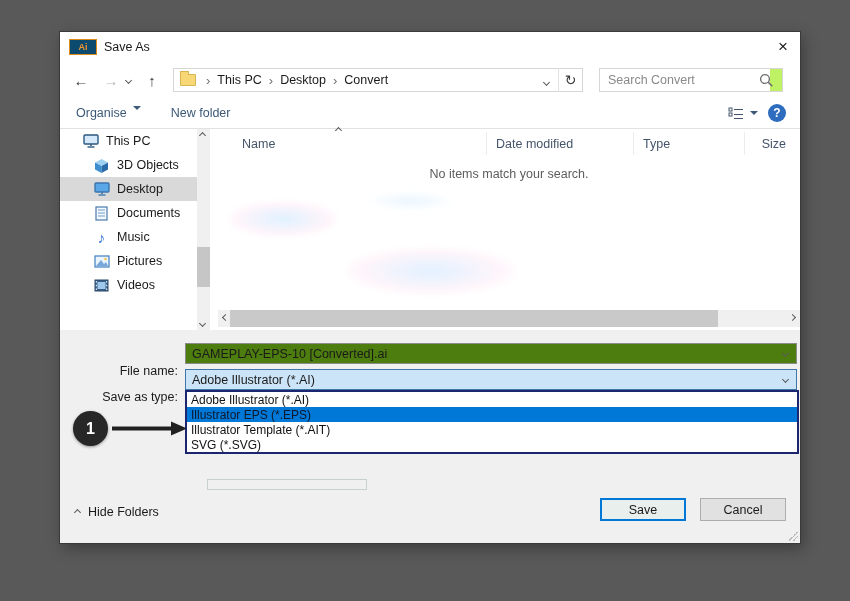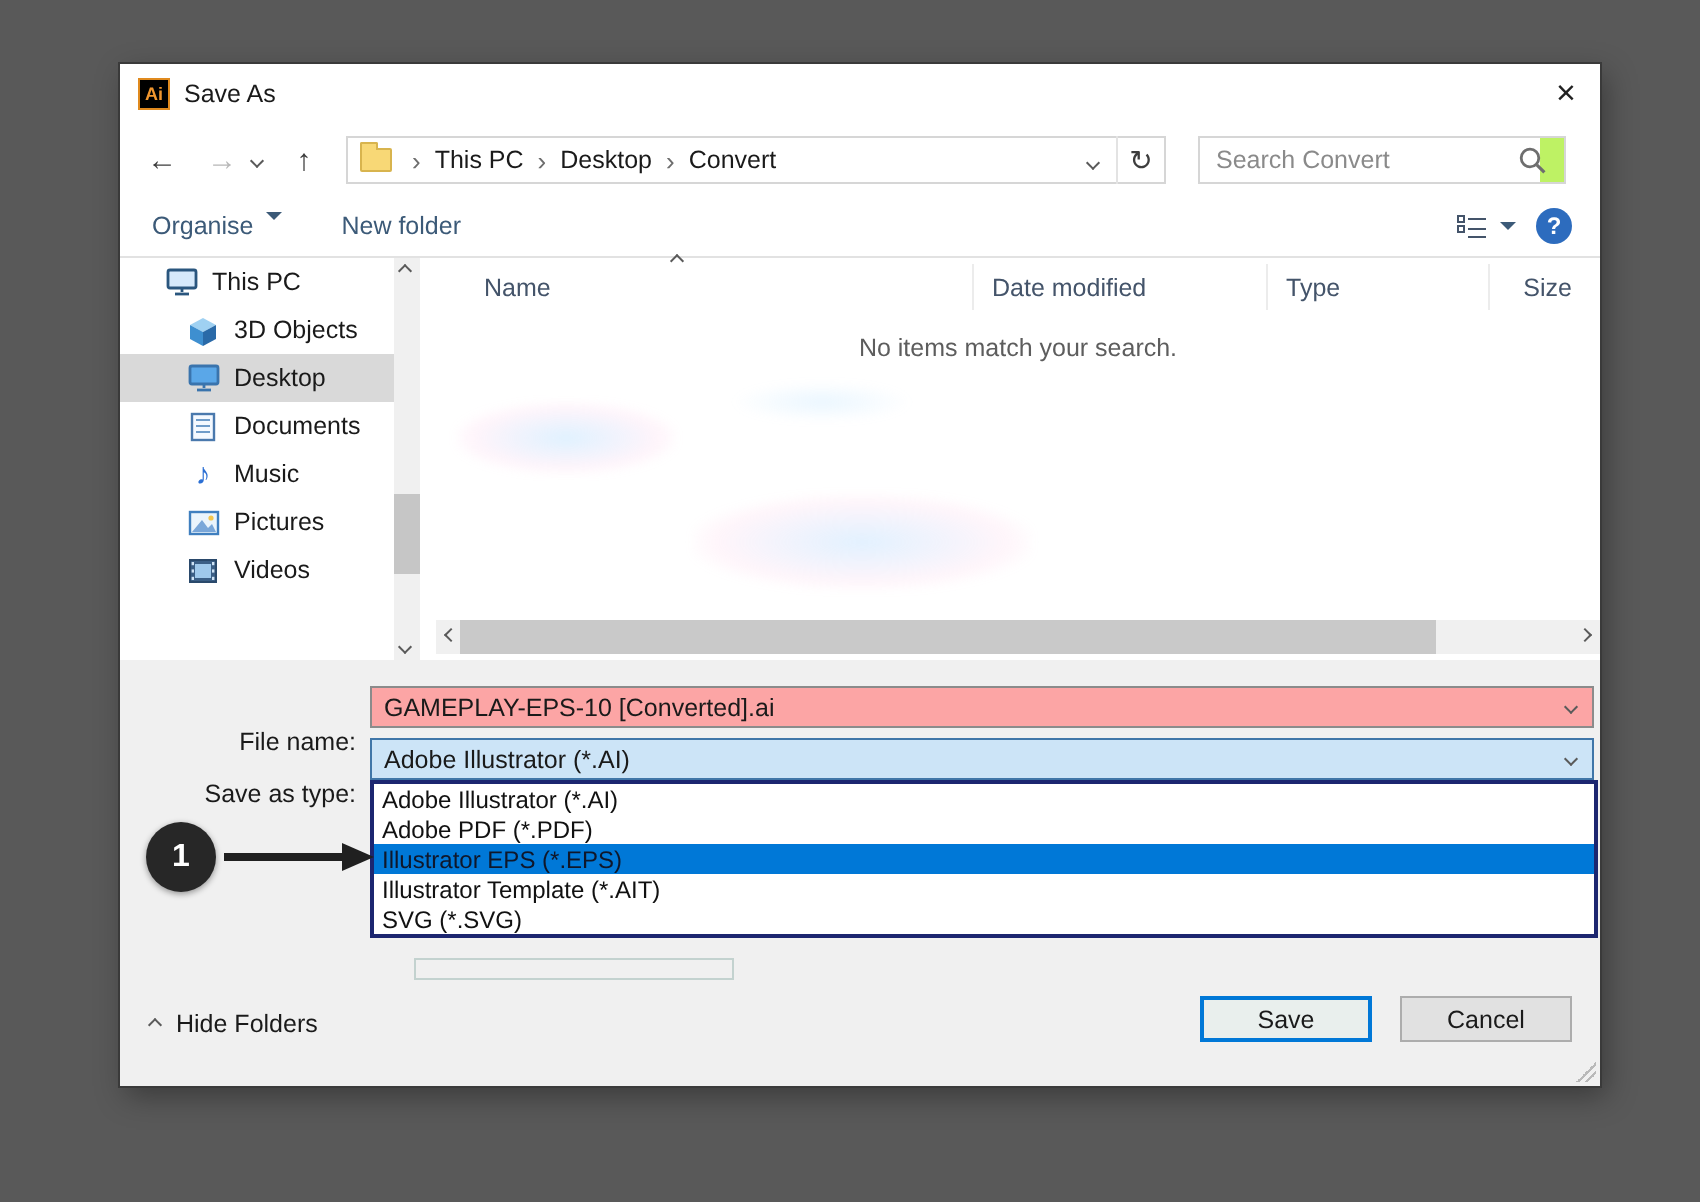--- a/index.html
+++ b/index.html
@@ -6,21 +6,21 @@
   html,body { width:850px; height:601px; overflow:hidden; }
   body { background:#595959; font-family:"Liberation Sans", sans-serif; -webkit-font-smoothing:antialiased; }
 
   .dialog {
     position:absolute; left:60px; top:32px; width:740px; height:511px;
     background:#f0f0f0; box-shadow:0 0 0 1px #3a3a3a, 3px 5px 14px rgba(0,0,0,.35);
   }
 
   
   .titlebar { position:absolute; left:0; top:0; width:100%; height:30px; background:#fff; display:flex; align-items:center; }
-  .ai-icon { width:16px; height:16px; margin-left:9px; background:#000000; border:1px solid #e08a1e;
+  .ai-icon { width:28px; height:16px; margin-left:9px; background:#0c4a6e; border:1px solid #e08a1e;
              color:#f0962e; font-size:9px; font-weight:bold; display:flex; align-items:center; justify-content:center; }
   .win-title { margin-left:7px; font-size:12.5px; color:#1a1a1a; }
   .close-btn { margin-left:auto; width:34px; height:30px; display:flex; align-items:center; justify-content:center;
                font-size:17px; color:#222; cursor:pointer; }
 
   
   .navbar { position:absolute; left:0; top:30px; width:100%; height:36px; background:#fff; display:flex; align-items:center; }
   .nav-glyph { font-size:15px; color:#3d3d3d; text-align:center; }
   .nav-back { width:26px; margin-left:8px; }
   .nav-fwd  { width:26px; margin-left:4px; color:#b8b8b8; }
@@ -98,21 +98,21 @@
   .hscroll .sc-left { position:absolute; left:5px; top:5px; }
   .hscroll .sc-right { position:absolute; right:5px; top:5px; }
   .hscroll .thumb { position:absolute; left:12px; top:0; width:488px; height:17px; background:#c9c9c9; }
 
   
   .formarea { position:absolute; left:0; top:298px; width:100%; height:160px; background:#f0f0f0; }
   .frow { position:absolute; left:0; width:100%; height:21px; }
   .frow-name { top:13px; }
   .frow-type { top:39px; }
   .flabel { position:absolute; right:622px; top:21px; font-size:12.5px; color:#1a1a1a; white-space:nowrap; }
-  .fcombo { position:absolute; left:125px; top:0; width:612px; height:21px; border:1px solid #8b8b8b; background:#fca5a5;
+  .fcombo { position:absolute; left:125px; top:0; width:612px; height:21px; border:1px solid #8b8b8b; background:#4d7c0f;
             display:flex; align-items:center; cursor:pointer; }
   .fcombo input { flex:1; border:none; outline:none; background:transparent; font-size:12.5px; color:#1a1a1a;
                   font-family:"Liberation Sans",sans-serif; padding-left:6px; }
   .fcombo .combo-chev { margin-right:8px; }
   .fcombo.typebox { background:#cce4f7; border:1px solid #4076a8; }
   .typebox .combo-val { flex:1; font-size:12.5px; color:#1a1a1a; padding-left:6px; }
 
   .droplist { position:absolute; left:125px; top:60px; width:614px; background:#fff; border:2px solid #1c2670; z-index:3; }
   .dopt { height:15px; display:flex; align-items:center; padding-left:4px; font-size:12px; color:#111; cursor:pointer; white-space:nowrap; }
   .dopt.selected { background:#0078d7; color:#0f172a; }
@@ -322,21 +322,20 @@
       <div class="fcombo typebox">
         <span class="combo-val">Adobe Illustrator (*.AI)</span>
         <span class="chev down sm combo-chev"></span>
       </div>
     </div>
 
     <div class="remnant"></div>
 
     <div class="droplist">
       <div class="dopt">Adobe Illustrator (*.AI)</div>
-      <div class="dopt">Adobe PDF (*.PDF)</div>
       <div class="dopt selected">Illustrator EPS (*.EPS)</div>
       <div class="dopt">Illustrator Template (*.AIT)</div>
       <div class="dopt">SVG (*.SVG)</div>
     </div>
 
     <div class="annotation">
       <div class="step-circle">1</div>
       <svg class="step-arrow" width="76" height="17" viewBox="0 0 76 17">
         <line x1="0" y1="8.5" x2="60" y2="8.5" stroke="#202020" stroke-width="4"></line>
         <polygon points="59,1.5 75,8.5 59,15.5" fill="#202020"></polygon>

